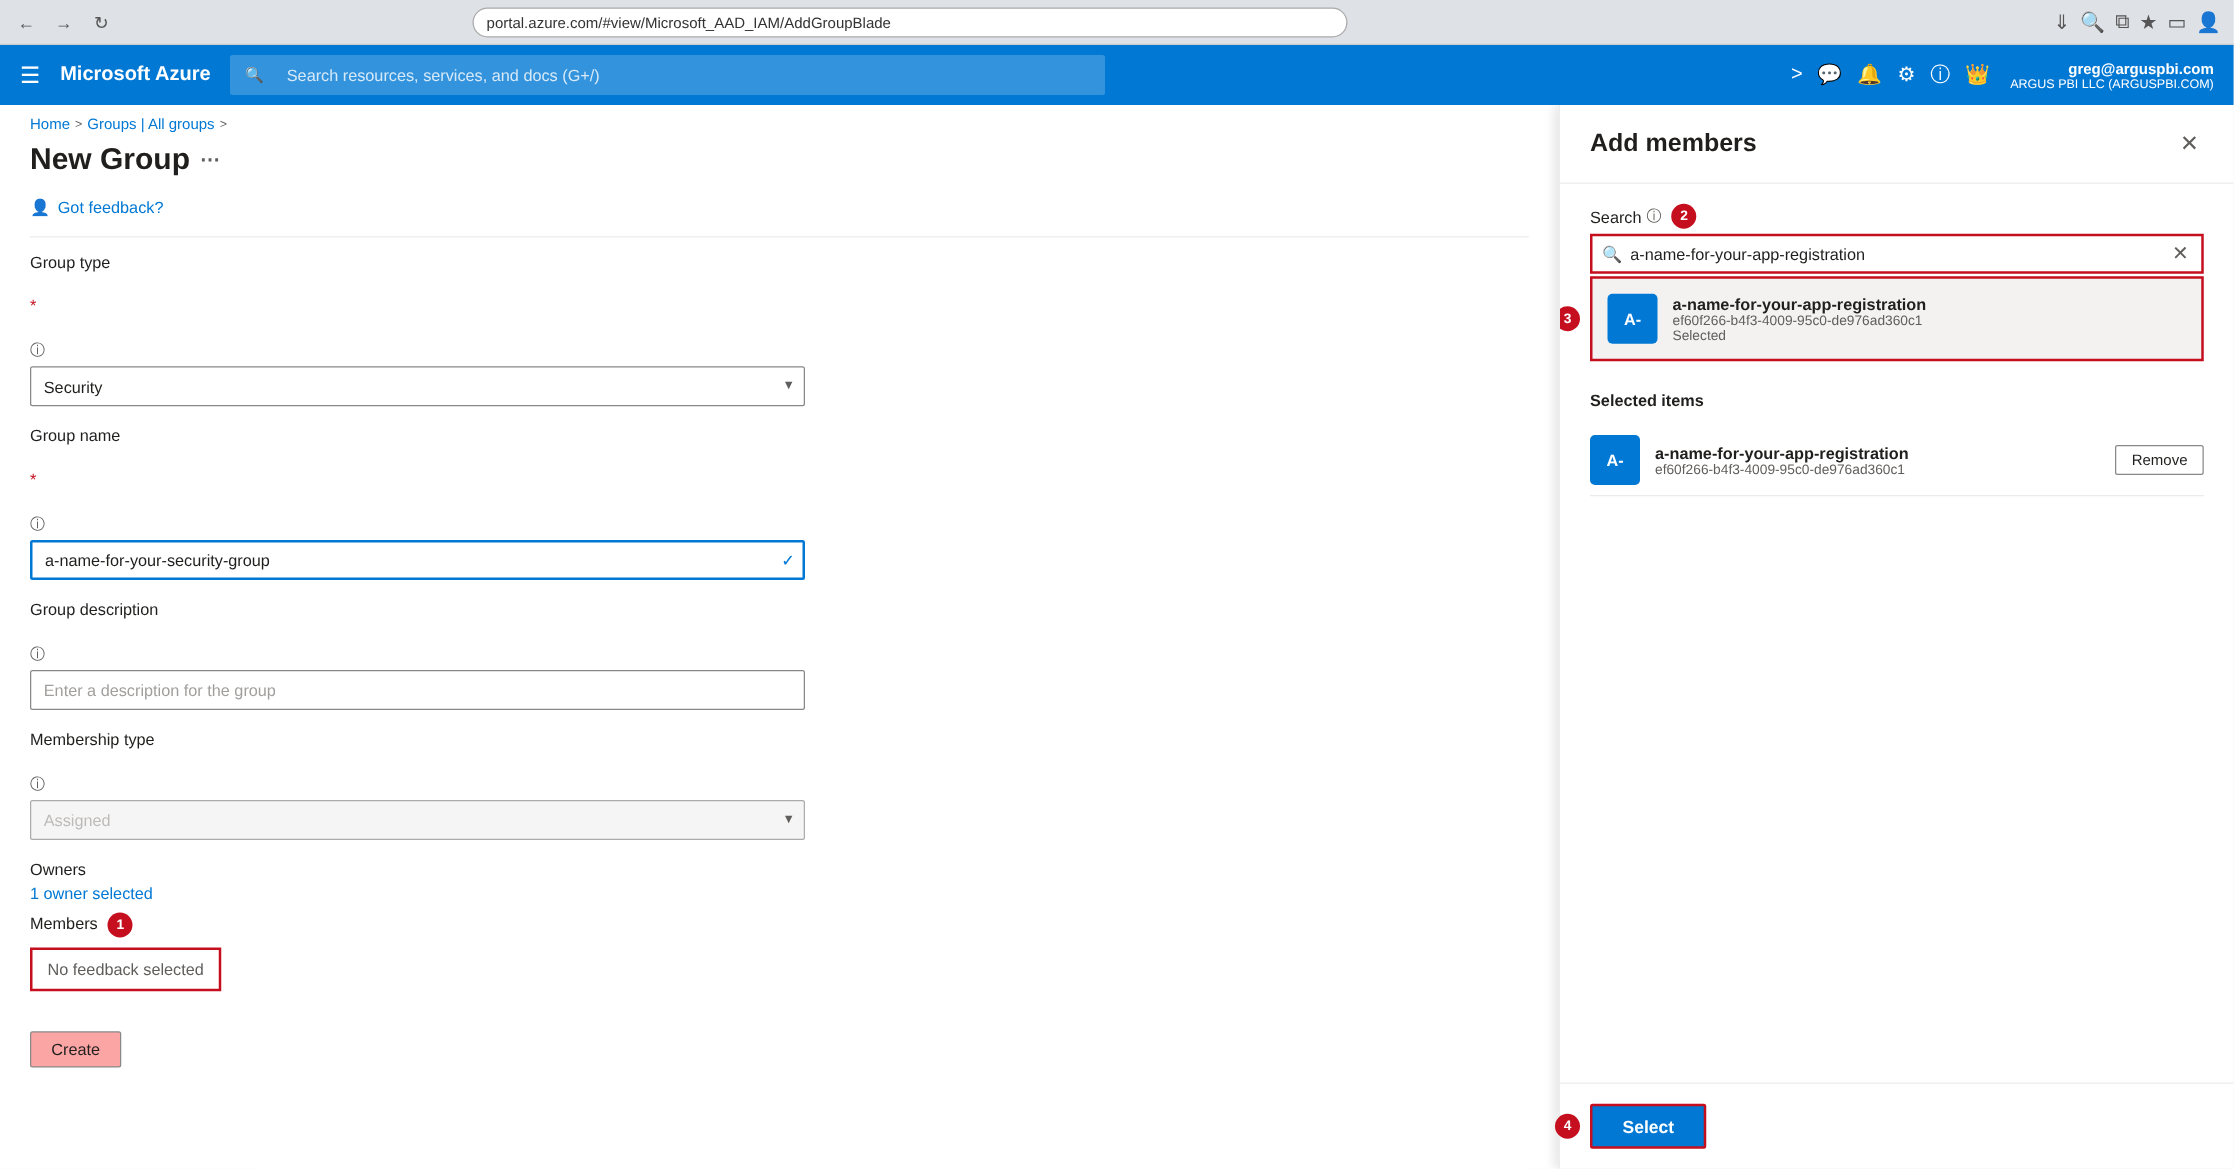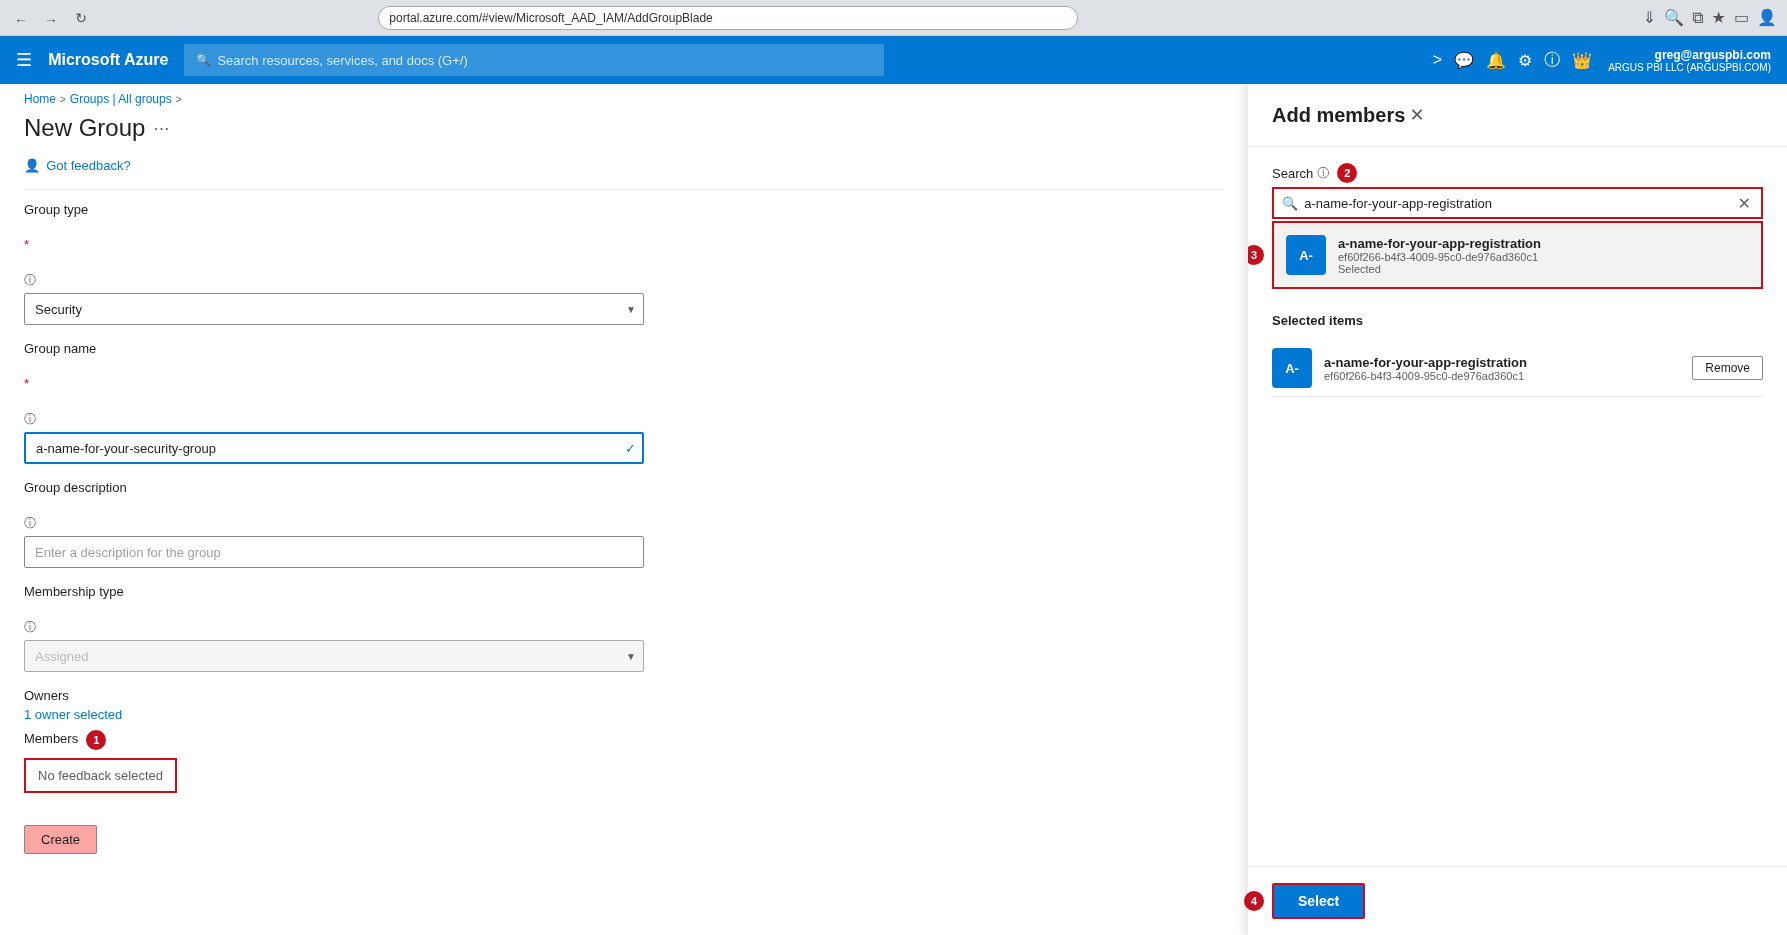--- a/index.html
+++ b/index.html
@@ -40,21 +40,21 @@
       color: white;
     }
     .hamburger { cursor: pointer; font-size: 18px; }
     .azure-logo { font-size: 16px; font-weight: 600; white-space: nowrap; }
     .azure-search {
       flex: 1; max-width: 700px; height: 32px; background: rgba(255,255,255,0.2);
       border: none; border-radius: 2px; padding: 0 12px; color: white; font-size: 13px;
       display: flex; align-items: center; cursor: text;
     }
     .azure-search input {
-      background: transparent; border: none; outline: none; color: #ffffff; font-size: 13px; width: 100%;
+      background: transparent; border: none; outline: none; color: #ffffff; font-size: 13px; width: 100%; margin-left: 12px;
     }
     .azure-search input::placeholder { color: rgba(255,255,255,0.8); }
     .azure-topbar-icons { display: flex; align-items: center; gap: 12px; margin-left: auto; }
     .azure-topbar-icon { color: white; cursor: pointer; font-size: 16px; }
     .azure-user { color: white; font-size: 11px; text-align: right; cursor: pointer; }
     .azure-user-name { font-size: 12px; font-weight: 600; }
     .azure-user-org { font-size: 10px; }
 
     
     .main-content {
@@ -79,21 +79,21 @@
       color: #0078d4;
       display: flex;
       align-items: center;
       gap: 4px;
     }
     .breadcrumb a { color: #0078d4; text-decoration: none; }
     .breadcrumb-sep { color: #605e5c; font-size: 10px; }
 
     .page-title {
       font-size: 24px;
-      font-weight: 400;
+      font-weight: 700;
       color: #201f1e;
       margin-bottom: 16px;
       display: flex;
       align-items: center;
       gap: 8px;
     }
     .ellipsis-btn { color: #605e5c; cursor: pointer; font-size: 16px; }
 
     .feedback-section {
       display: flex;
@@ -180,20 +180,21 @@
       display: flex;
       flex-direction: column;
       position: relative;
     }
 
     .panel-header {
       padding: 16px 24px;
       border-bottom: 1px solid #edebe9;
       display: flex;
       align-items: center;
+      justify-content: space-between;
     }
     .panel-title { font-size: 20px; font-weight: 600; color: #201f1e; }
     .close-btn { background: none; border: none; cursor: pointer; font-size: 18px; color: #605e5c; padding: 4px; }
 
     .panel-body { flex: 1; padding: 16px 24px; overflow-y: auto; }
 
     .search-section { margin-bottom: 16px; position: relative; }
     .search-label { font-size: 13px; color: #201f1e; margin-bottom: 4px; display: flex; align-items: center; gap: 4px; text-align: center; }
 
     .search-input-wrapper {

